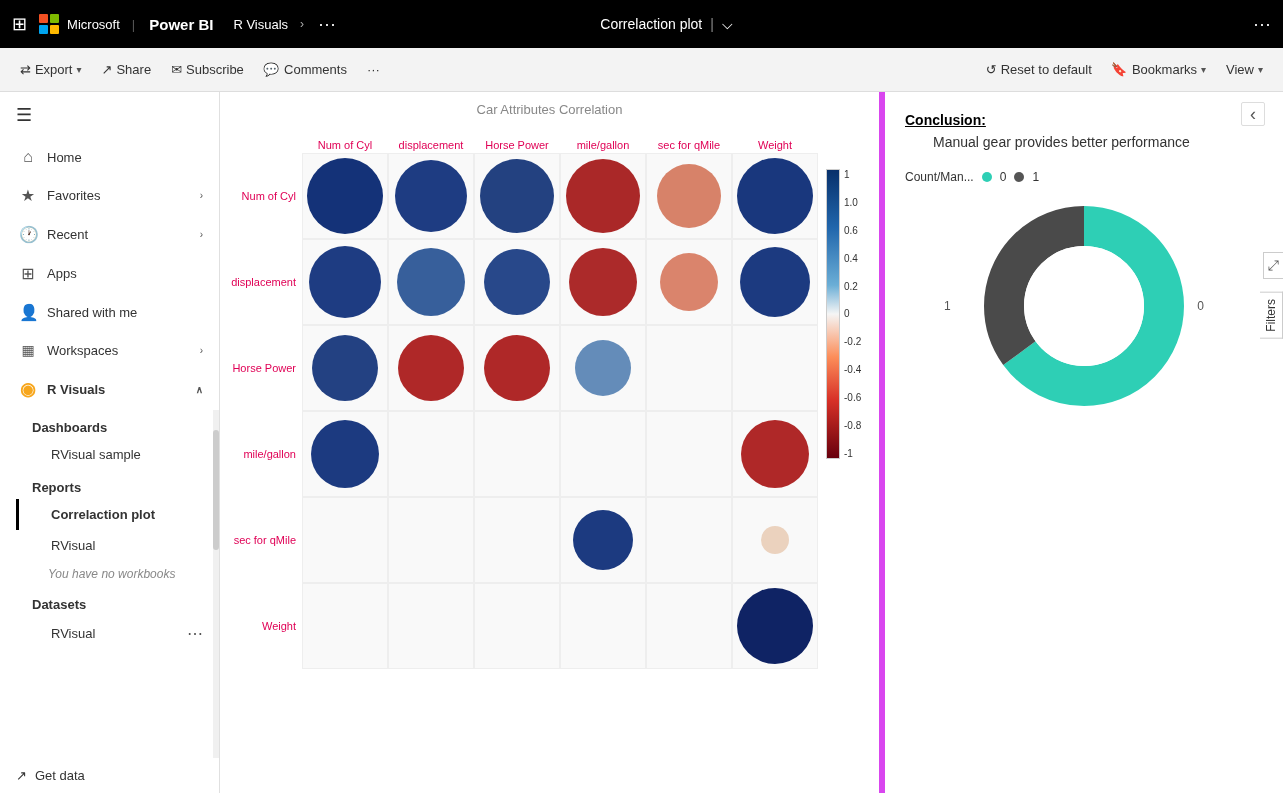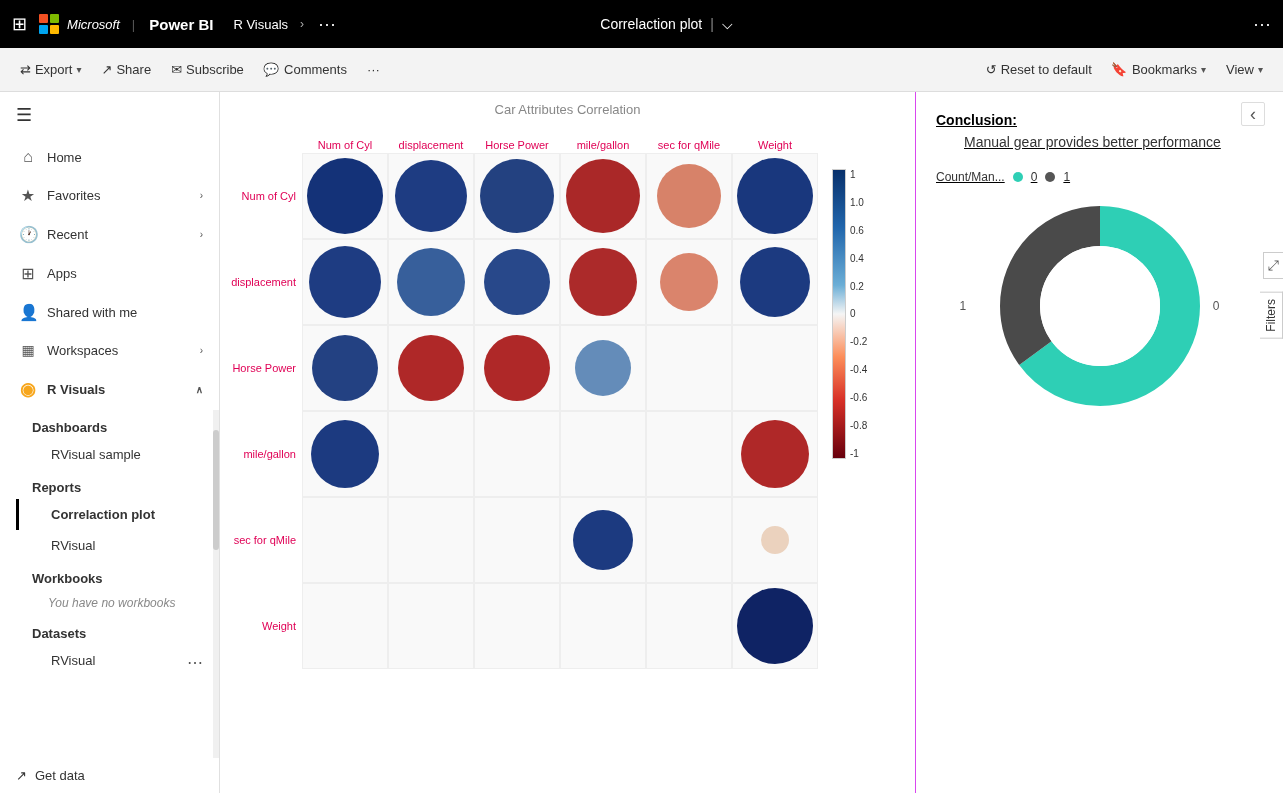--- a/index.html
+++ b/index.html
@@ -84,21 +84,21 @@
       border-left: 3px solid transparent;
     }
     .sidebar-item-icon { font-size: 16px; color: #555; width: 18px; text-align: center; }
     .sidebar-item-label { flex: 1; }
     .sidebar-item-chevron { font-size: 10px; color: #555; }
     .sidebar-section-label {
       padding: 10px 16px 4px 16px;
       font-weight: 700; font-size: 13px; color: #333;
     }
     .sidebar-sub-item {
-      display: flex; align-items: flex-start; gap: 10px;
+      display: flex; align-items: center; gap: 10px;
       padding: 8px 16px 8px 32px;
       cursor: pointer; color: #333; font-size: 13px;
       border-left: 3px solid transparent;
     }
     .sidebar-sub-item.active { border-left: 3px solid #000; font-weight: 600; }
     .sidebar-sub-item-more { margin-left: auto; font-size: 16px; color: #555; }
     .sidebar-workbooks-empty { padding: 6px 16px 6px 32px; color: #888; font-size: 12px; font-style: italic; }
     .get-data {
       display: flex; align-items: center; gap: 8px;
       padding: 10px 16px; cursor: pointer; color: #333; font-size: 13px;
@@ -122,52 +122,51 @@
       position: relative;
     }
     .plot-title {
       text-align: center;
       color: #888;
       font-size: 13px;
       margin-bottom: 22px;
     }
     .corr-matrix-container {
       display: flex;
-      gap: 10px;
+      gap: 4px;
       align-items: flex-start;
     }
 
     
     .right-panel {
-      width: 368px;
+      width: 404px;
       padding: 20px;
       background: #fff;
-      border-left: 1px solid #d946ef;
+      border-left: 6px solid #d946ef;
       flex-shrink: 0;
-      text-decoration: underline;
     }
     .conclusion-title { font-size: 14px; font-weight: bold; text-decoration: underline; margin-bottom: 6px; }
     .conclusion-text { font-size: 14px; color: #333; margin-bottom: 20px; margin-left: 28px; }
     .count-title { font-size: 14px; color: #aaa; margin-bottom: 8px; }
     .legend-row { display: flex; align-items: center; gap: 8px; font-size: 12px; color: #333; margin-bottom: 12px; }
     .legend-dot { width: 10px; height: 10px; border-radius: 50%; }
   </style>
 </head>
 <body>
 
 <div class="topbar">
   <span class="topbar-grid-icon">⊞</span>
   <div class="topbar-logo">
     <div class="logo-squares">
       <div class="logo-sq red"></div>
       <div class="logo-sq green"></div>
       <div class="logo-sq blue"></div>
       <div class="logo-sq yellow"></div>
     </div>
-    <span style="color:#fff;font-size:13px;margin-left:4px;font-style:italic;">Microsoft</span>
+    <span style="color:#fff;font-size:13px;margin-left:4px;">Microsoft</span>
   </div>
   <span class="topbar-separator">|</span>
   <span class="topbar-app-name">Power BI</span>
   <span class="topbar-separator" style="margin:0 2px;"></span>
   <span class="topbar-breadcrumb">R Visuals</span>
   <span class="topbar-breadcrumb-arrow">›</span>
   <span class="topbar-more">···</span>
   <div class="topbar-title">
     <span>Correlaction plot</span>
     <span style="color:#888;">|</span>
@@ -261,21 +260,20 @@
         </div>
 
         <div class="sidebar-section-label">Reports</div>
         <div class="sidebar-sub-item active" style="border-left:3px solid #000; font-weight:600;">
           <span>Correlaction plot</span>
         </div>
         <div class="sidebar-sub-item">
           <span>RVisual</span>
         </div>
 
-        <div class="sidebar-section-label">Workbooks</div>
         <div class="sidebar-workbooks-empty">You have no workbooks</div>
 
         <div class="sidebar-section-label">Datasets</div>
         <div class="sidebar-sub-item">
           <span>RVisual</span>
           <span class="sidebar-sub-item-more">⋯</span>
         </div>
       </div>
 
       <div style="position:absolute;right:0;top:0;width:6px;height:100%;background:#f0f0f0;">

